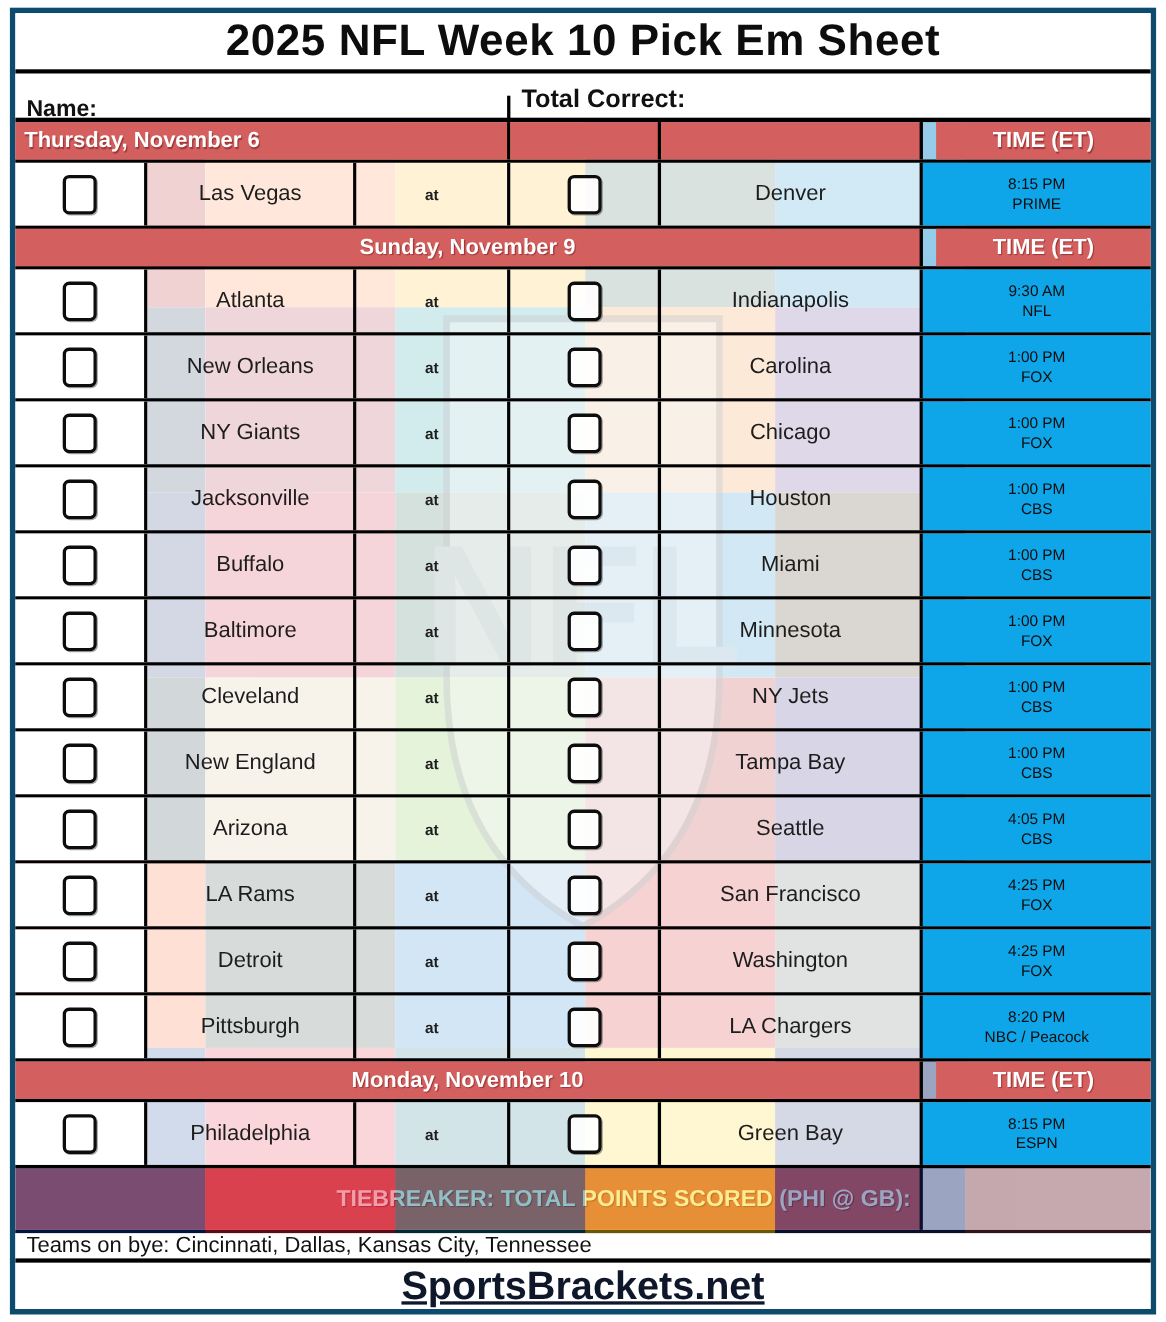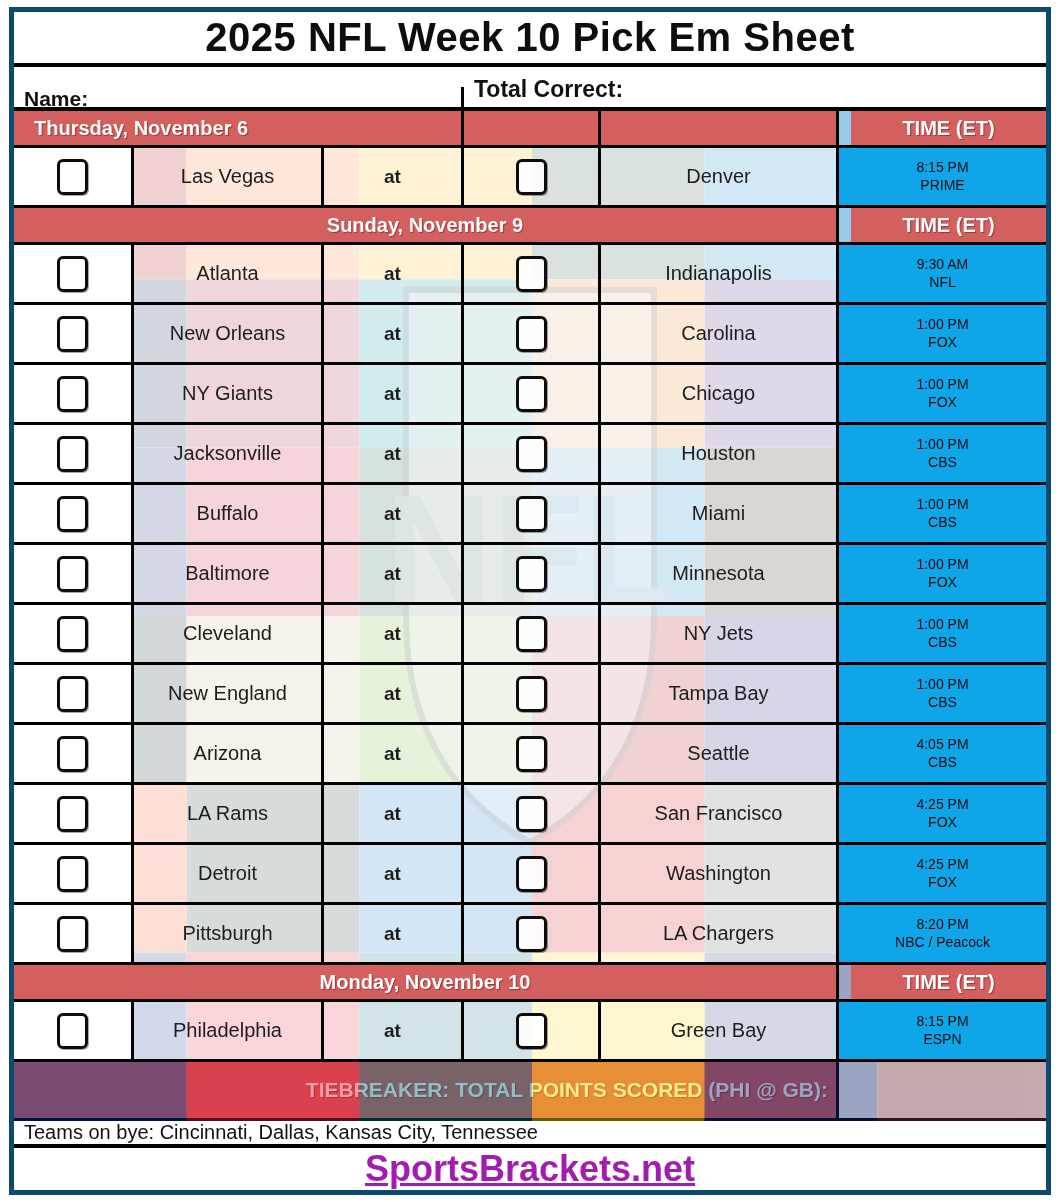--- a/index.html
+++ b/index.html
@@ -21,42 +21,42 @@
   .watermark{position:absolute;inset:0;width:100%;height:100%;z-index:0;pointer-events:none;}
   .rows{position:relative;z-index:1;}
   .grid{display:grid;grid-template-columns:120px 190px 140px 137px 238px 1fr;}
   .row{border-bottom:3px solid #000;}
   .c{border-right:3px solid #000;box-sizing:border-box;}
   .last{border-right:none;}
 
   
   .band-row{height:34px;}
   .band{background:var(--band-red,#d45f5f);color:#fff;font-weight:bold;font-size:20px;display:flex;align-items:center;text-shadow:1px 1px 1px rgba(90,0,0,.45);}
-  .band-left{grid-column:1 / span 3;padding-left:20px;justify-content:flex-start;}
+  .band-left{grid-column:1 / span 3;padding-left:8px;justify-content:flex-start;}
   .band-center{grid-column:1 / span 5;justify-content:center;}
   .band-time{justify-content:center;margin-left:12px;}
 
   
   .game-row{height:57px;}
   .cb-cell{background:#fff;display:flex;align-items:center;justify-content:center;}
   .glass{background:rgba(255,255,255,.58);}
   .team-cell{display:flex;align-items:center;justify-content:center;font-size:20px;color:#1d1d1d;}
-  .at-cell{display:flex;align-items:center;justify-content:center;font-size:19px;font-weight:bold;color:#1d1d1d;}
+  .at-cell{display:flex;align-items:center;justify-content:center;font-size:14px;font-weight:bold;color:#1d1d1d;}
   .time-cell{background:#0ea5e9;display:flex;flex-direction:column;align-items:center;justify-content:center;font-size:14px;line-height:1.22;color:#0d0d0d;}
   .checkbox{width:25px;height:30px;border:3.5px solid #0d0d0d;border-radius:6px;background:rgba(255,255,255,.9);box-shadow:1px 1px 0 rgba(0,0,0,.35);cursor:pointer;}
 
   
   .tiebreak-row{height:56px;}
   .tb-label{grid-column:1 / span 5;background:var(--band-red,#d45f5f);color:#fff;font-weight:bold;font-size:21px;display:flex;align-items:center;justify-content:flex-end;padding-right:8px;text-shadow:1px 1px 1px rgba(90,0,0,.45);}
   .tb-blank{background:#fff;}
 
   
   .bye-row{height:38px;border-bottom:4px solid #000;display:flex;align-items:center;padding-left:10px;font-size:20px;background:#fff;}
   .footer-row{flex:1;display:flex;align-items:center;justify-content:center;background:#fff;}
-  .footer-row a{font-size:36px;font-weight:bold;color:#a21caf;text-decoration:underline;}
+  .footer-row a{font-size:36px;font-weight:bold;color:#0f172a;text-decoration:underline;}
 </style>
 </head>
 <body>
 
 <div class="page">
   <div class="sheet">
 
     <div class="title-row">
       <h1>2025 NFL Week 10 Pick Em Sheet</h1>
     </div>

